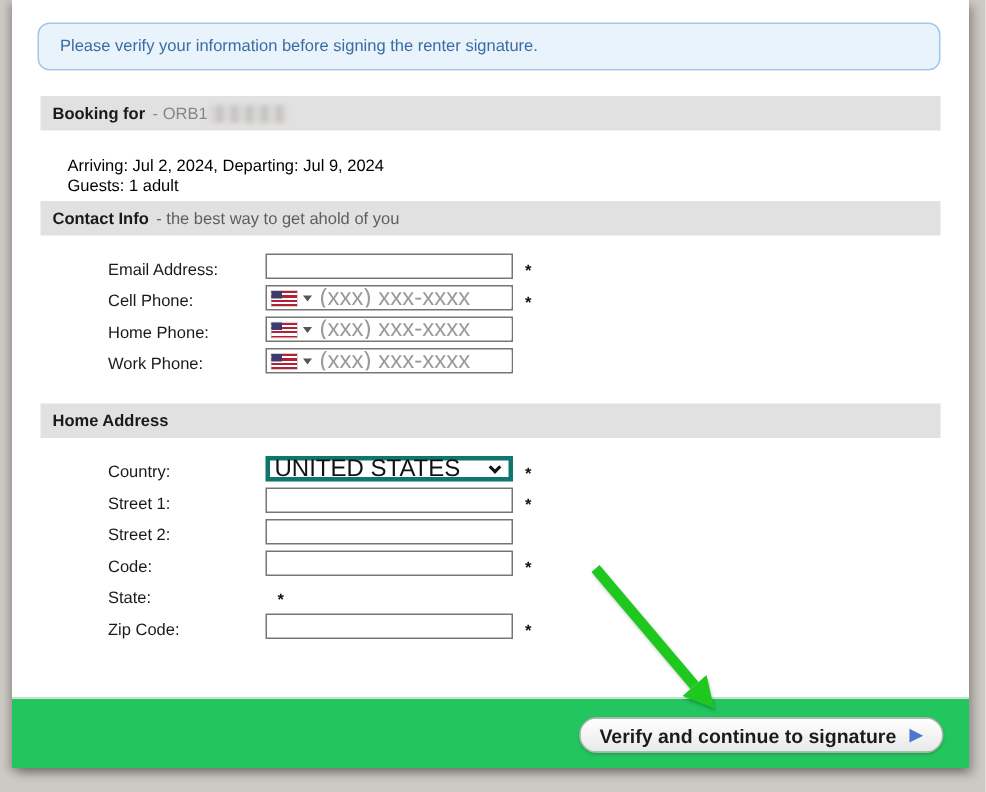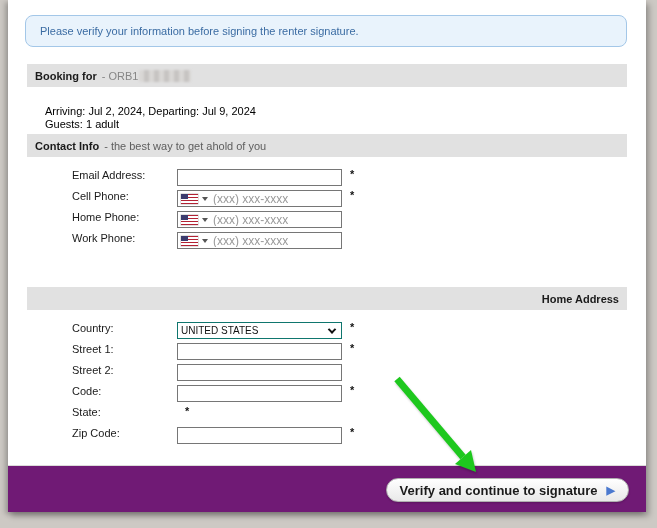--- a/index.html
+++ b/index.html
@@ -29,53 +29,53 @@
   .bar-title { font-weight:bold; color:#1a1a1a; }
   .bar-sub { margin-left:5px; color:#5e5e5e; }
   .bar-ref { margin-left:5px; color:#868686; }
   .redacted {
     display:inline-block; width:52px; height:12px; margin-left:1px;
     background:repeating-linear-gradient(90deg,#d9d7d5 0 5px,#c7c4c2 5px 10px);
     filter:blur(1.3px); border-radius:2px; vertical-align:middle;
   }
   .booking-info { margin:18px 0 0 37px; line-height:13px; }
   .rows { margin-top:12px; }
-  .row { display:flex; align-items:flex-start; height:17px; margin:0 0 4px 37px;padding-left:27px; }
+  .row { display:flex; align-items:flex-end; height:17px; margin:0 0 4px 37px;padding-left:27px; }
   .row .lbl { display:inline-block; width:105px; color:#1a1a1a; }
   .ctl { width:165px; height:17px; }
   input.text-input {
     width:165px; height:17px; border:1px solid #767676; background:#fff;
     font-family:"Liberation Sans", sans-serif; font-size:11px; padding:0 3px; color:#333;
   }
   .phone-box {
     border:1px solid #767676; background:#fff;
     display:flex; align-items:center; padding-left:3px;
   }
   .flag-dd { display:flex; align-items:center; gap:4px; cursor:pointer; }
   .flag { width:17px; height:10px; position:relative; flex:none;
     background:repeating-linear-gradient(180deg,#b22234 0 1.45px,#ffffff 1.45px 2.9px);
     box-shadow:0 0 0 0.5px #c2c2c2; }
   .flag::before { content:""; position:absolute; left:0; top:0; width:7px; height:5px; background:#3c3b6e; }
   .dd-caret { width:0; height:0; border-left:3px solid transparent; border-right:3px solid transparent; border-top:4px solid #555; }
   .phone-box input {
     border:none; flex:1; min-width:0; height:13px; margin-left:5px;
-    font-family:"Liberation Sans", sans-serif; font-size:12px; color:#444;
+    font-family:"Liberation Sans", sans-serif; font-size:16px; color:#444;
   }
   .phone-box input::placeholder { color:#9a9a9a; opacity:1; }
   .select-box {
-    border:1px solid #0f766e; background:#fff; cursor:pointer;
+    border:3px solid #0f766e; background:#fff; cursor:pointer;
     display:flex; align-items:center; justify-content:space-between;
-    padding:0 6px 0 3px; font-size:10px; color:#111;
+    padding:0 6px 0 3px; font-size:16px; color:#111;
   }
   .chev { width:6px; height:6px; border-right:2px solid #111; border-bottom:2px solid #111;
     transform:rotate(45deg) translate(-1px,-1px); flex:none; }
   .req { margin-left:8px; font-weight:bold; font-size:11px; line-height:10px; color:#111; }
   .footer {
     position:absolute; left:0; right:0; bottom:0; height:47px;
-    background:#701a75; border-top:1px solid #dcdcda;
+    background:#22c55e; border-top:1px solid #dcdcda;
   }
   .continue-btn {
     position:absolute; right:17px; top:12px; height:24px; padding:0 13px;
     border:1px solid #b0b0b0; border-radius:12px;
     background:linear-gradient(#ffffff,#e9e9e9);
     font-family:"Liberation Sans", sans-serif; font-size:13px; font-weight:bold; color:#1b1b1b;
     display:flex; align-items:center; gap:9px; cursor:pointer;
     box-shadow:0 1px 2px rgba(0,0,0,.18);
   }
   .play-icon { color:#4b79cf; font-size:11px; line-height:11px; }
@@ -144,21 +144,21 @@
         <span class="flag-dd">
           <span class="flag"></span>
           <span class="dd-caret"></span>
         </span>
         <input type="text" placeholder="(xxx) xxx-xxxx" style="">
       </span>
       <span class="req"></span>
     </div>
   </div>
 
-  <div class="section-bar" style="margin-top:38px;justify-content:flex-end;">
+  <div class="section-bar" style="margin-top:20px;">
     <span class="bar-title">Home Address</span>
   </div>
 
   <div class="rows">
     <div class="row">
       <span class="lbl">Country:</span>
       <span class="select-box ctl">
         <span>UNITED STATES</span>
         <span class="chev"></span>
       </span>

